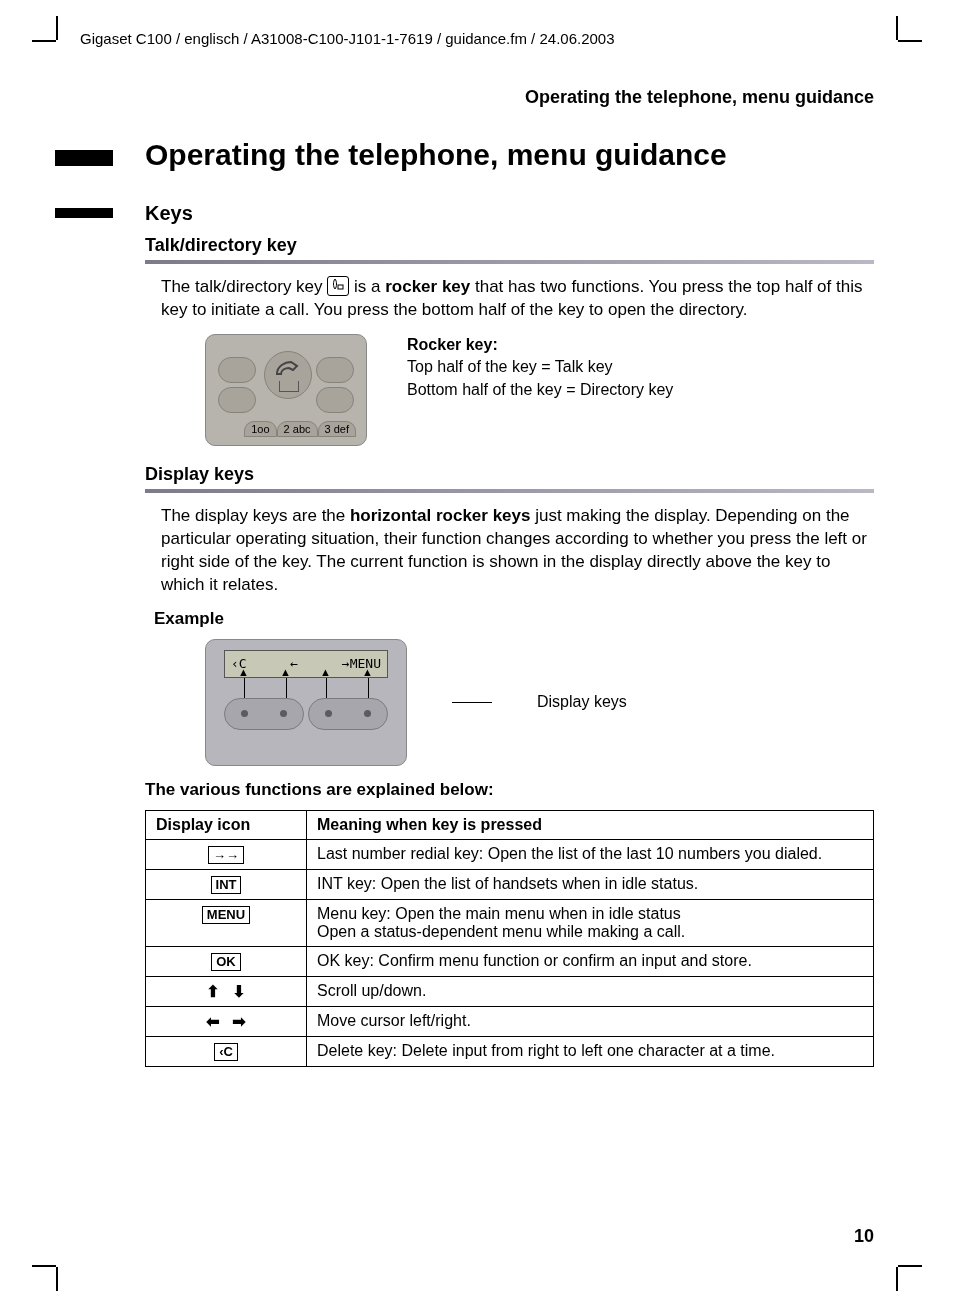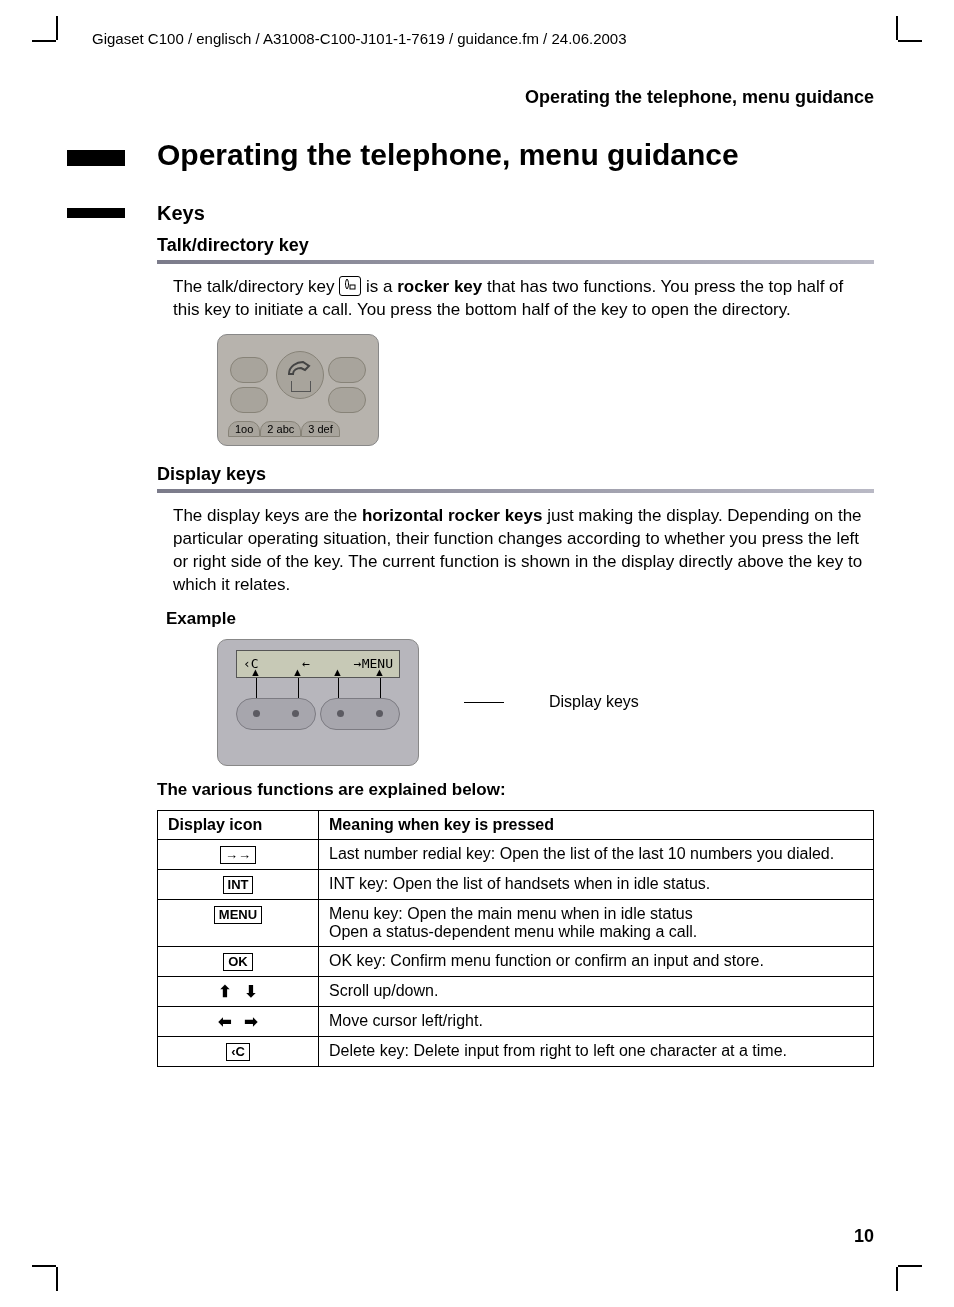--- a/index.html
+++ b/index.html
@@ -18,21 +18,21 @@
   .cm-top-left-v  { top: 16px; left: 56px; width: 2px; height: 24px; }
   .cm-top-right-h { top: 40px; right: 32px; width: 24px; height: 2px; }
   .cm-top-right-v { top: 16px; right: 56px; width: 2px; height: 24px; }
   .cm-bot-left-h  { bottom: 40px; left: 32px; width: 24px; height: 2px; }
   .cm-bot-left-v  { bottom: 16px; left: 56px; width: 2px; height: 24px; }
   .cm-bot-right-h { bottom: 40px; right: 32px; width: 24px; height: 2px; }
   .cm-bot-right-v { bottom: 16px; right: 56px; width: 2px; height: 24px; }
 
   .page {
     position: absolute;
-    left: 92px;
+    left: 80px;
     right: 80px;
     top: 30px;
   }
 
   .doc-meta {
     font-size: 15px;
     margin-bottom: 40px;
   }
   .running-header {
     text-align: right;
@@ -112,21 +112,21 @@
     background: #a8a49c; border: 1px solid #878378;
   }
   .phone1 .big-round svg { position:absolute; left:10px; top:8px; }
   .phone1 .big-round .sub {
     position:absolute; bottom:6px; left:14px; width:18px; height:10px; border:1px solid #555; border-top:none;
   }
   .phone1 .kl { left: 12px; top: 22px; width: 36px; height: 24px; }
   .phone1 .kr { right: 12px; top: 22px; width: 36px; height: 24px; }
   .phone1 .kbl{ left: 12px; top: 52px; width: 36px; height: 24px; }
   .phone1 .kbr{ right: 12px; top: 52px; width: 36px; height: 24px; }
-  .phone1 .row3 { position:absolute; top:86px; left:10px; right:10px; display:flex; justify-content:flex-start; font-size:11px; }
+  .phone1 .row3 { position:absolute; top:86px; left:10px; right:10px; display:flex; justify-content:flex-end; font-size:11px; }
   .phone1 .row3 span { background:#a8a49c; border:1px solid #878378; border-radius:10px 10px 0 0; padding:1px 6px; }
   .fig1-labels { font-size: 16px; line-height: 1.4; }
   .fig1-labels .hdr { font-weight: bold; }
 
   
   .fig2 { display:flex; align-items:center; gap:45px; margin: 10px 0 10px 60px; }
   .phone2 {
     width: 200px; height: 125px;
     background: #b7b6bc;
     border-radius: 10px;
@@ -212,20 +212,25 @@
           <svg width="26" height="18">
               <path d="M2 14 C2 6 10 2 16 2 L22 6 L18 10 L14 8 C10 8 6 10 6 14 Z" fill="none" stroke="#444" stroke-width="2"></path>
             </svg>
           <div class="sub"></div>
         </div>
         <div class="row3">
           <span>1oo</span>
             <span>2 abc</span>
             <span>3 def</span>
         </div>
+      </div>
+      <div class="fig1-labels">
+        <div class="hdr">Rocker key:</div>
+        <div>Top half of the key = Talk key</div>
+        <div>Bottom half of the key = Directory key</div>
       </div>
     </div>
 
     <h3>Display keys</h3>
     <div class="grad-rule"></div>
     <p>
       <span>The display keys are the </span><b>horizontal rocker keys</b><span> just making the display. Depending on the particular operating situation, their function changes according to whether you press the left or right side of the key. The current function is shown in the display directly above the key to which it relates.</span>
     </p>
     <div class="example-label">Example</div>
 

